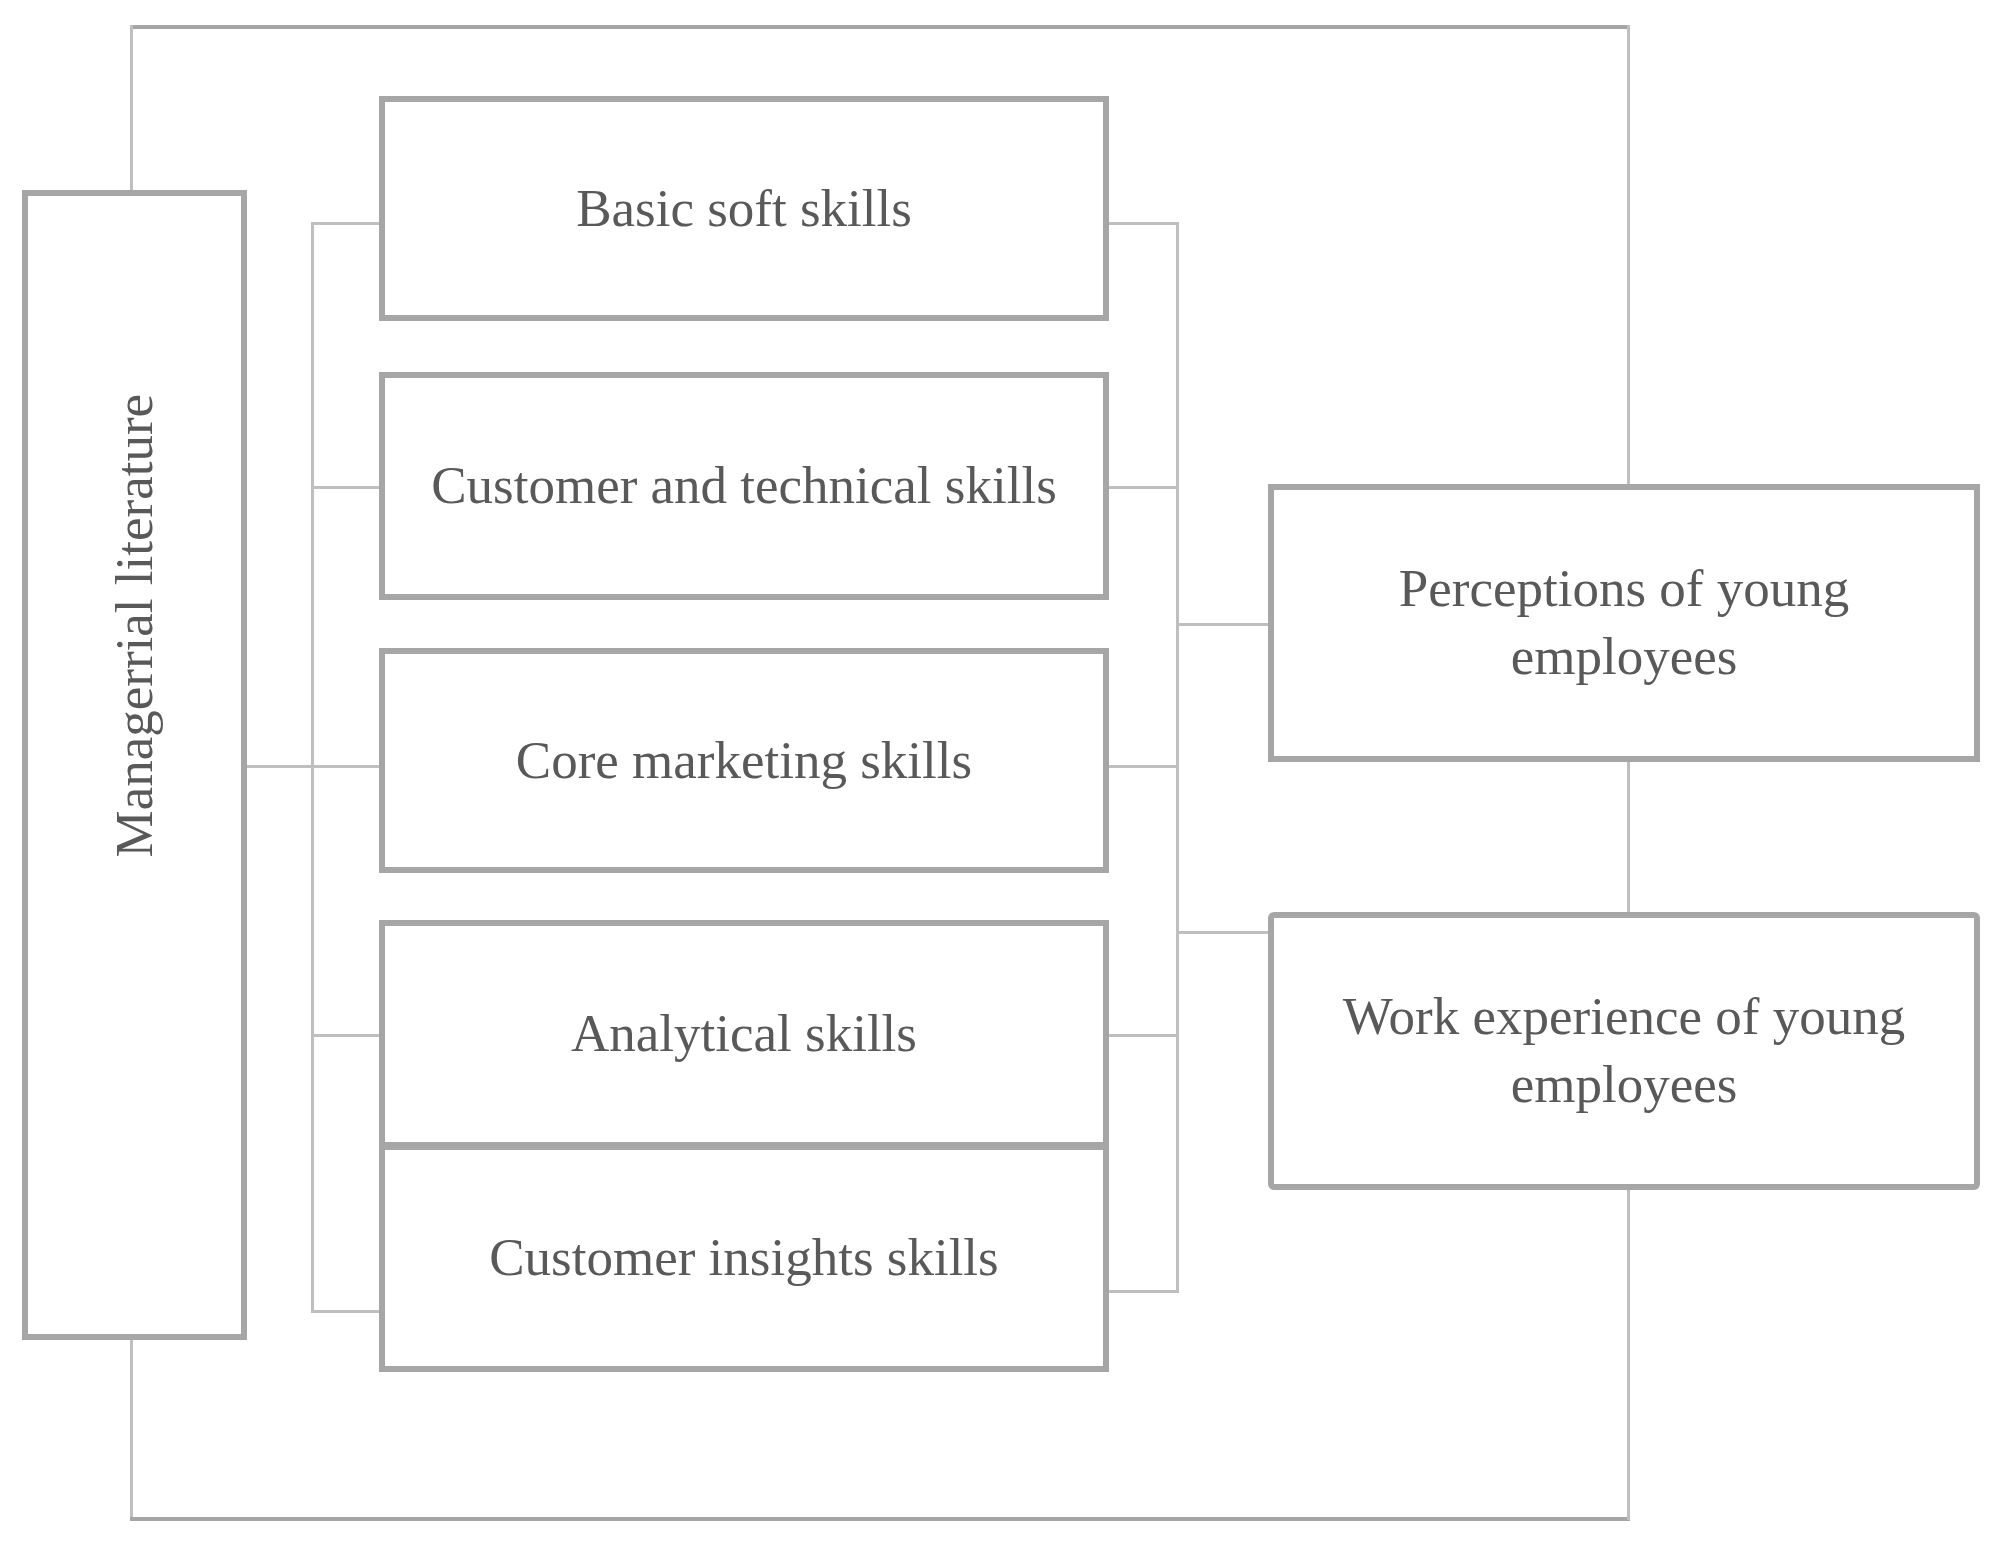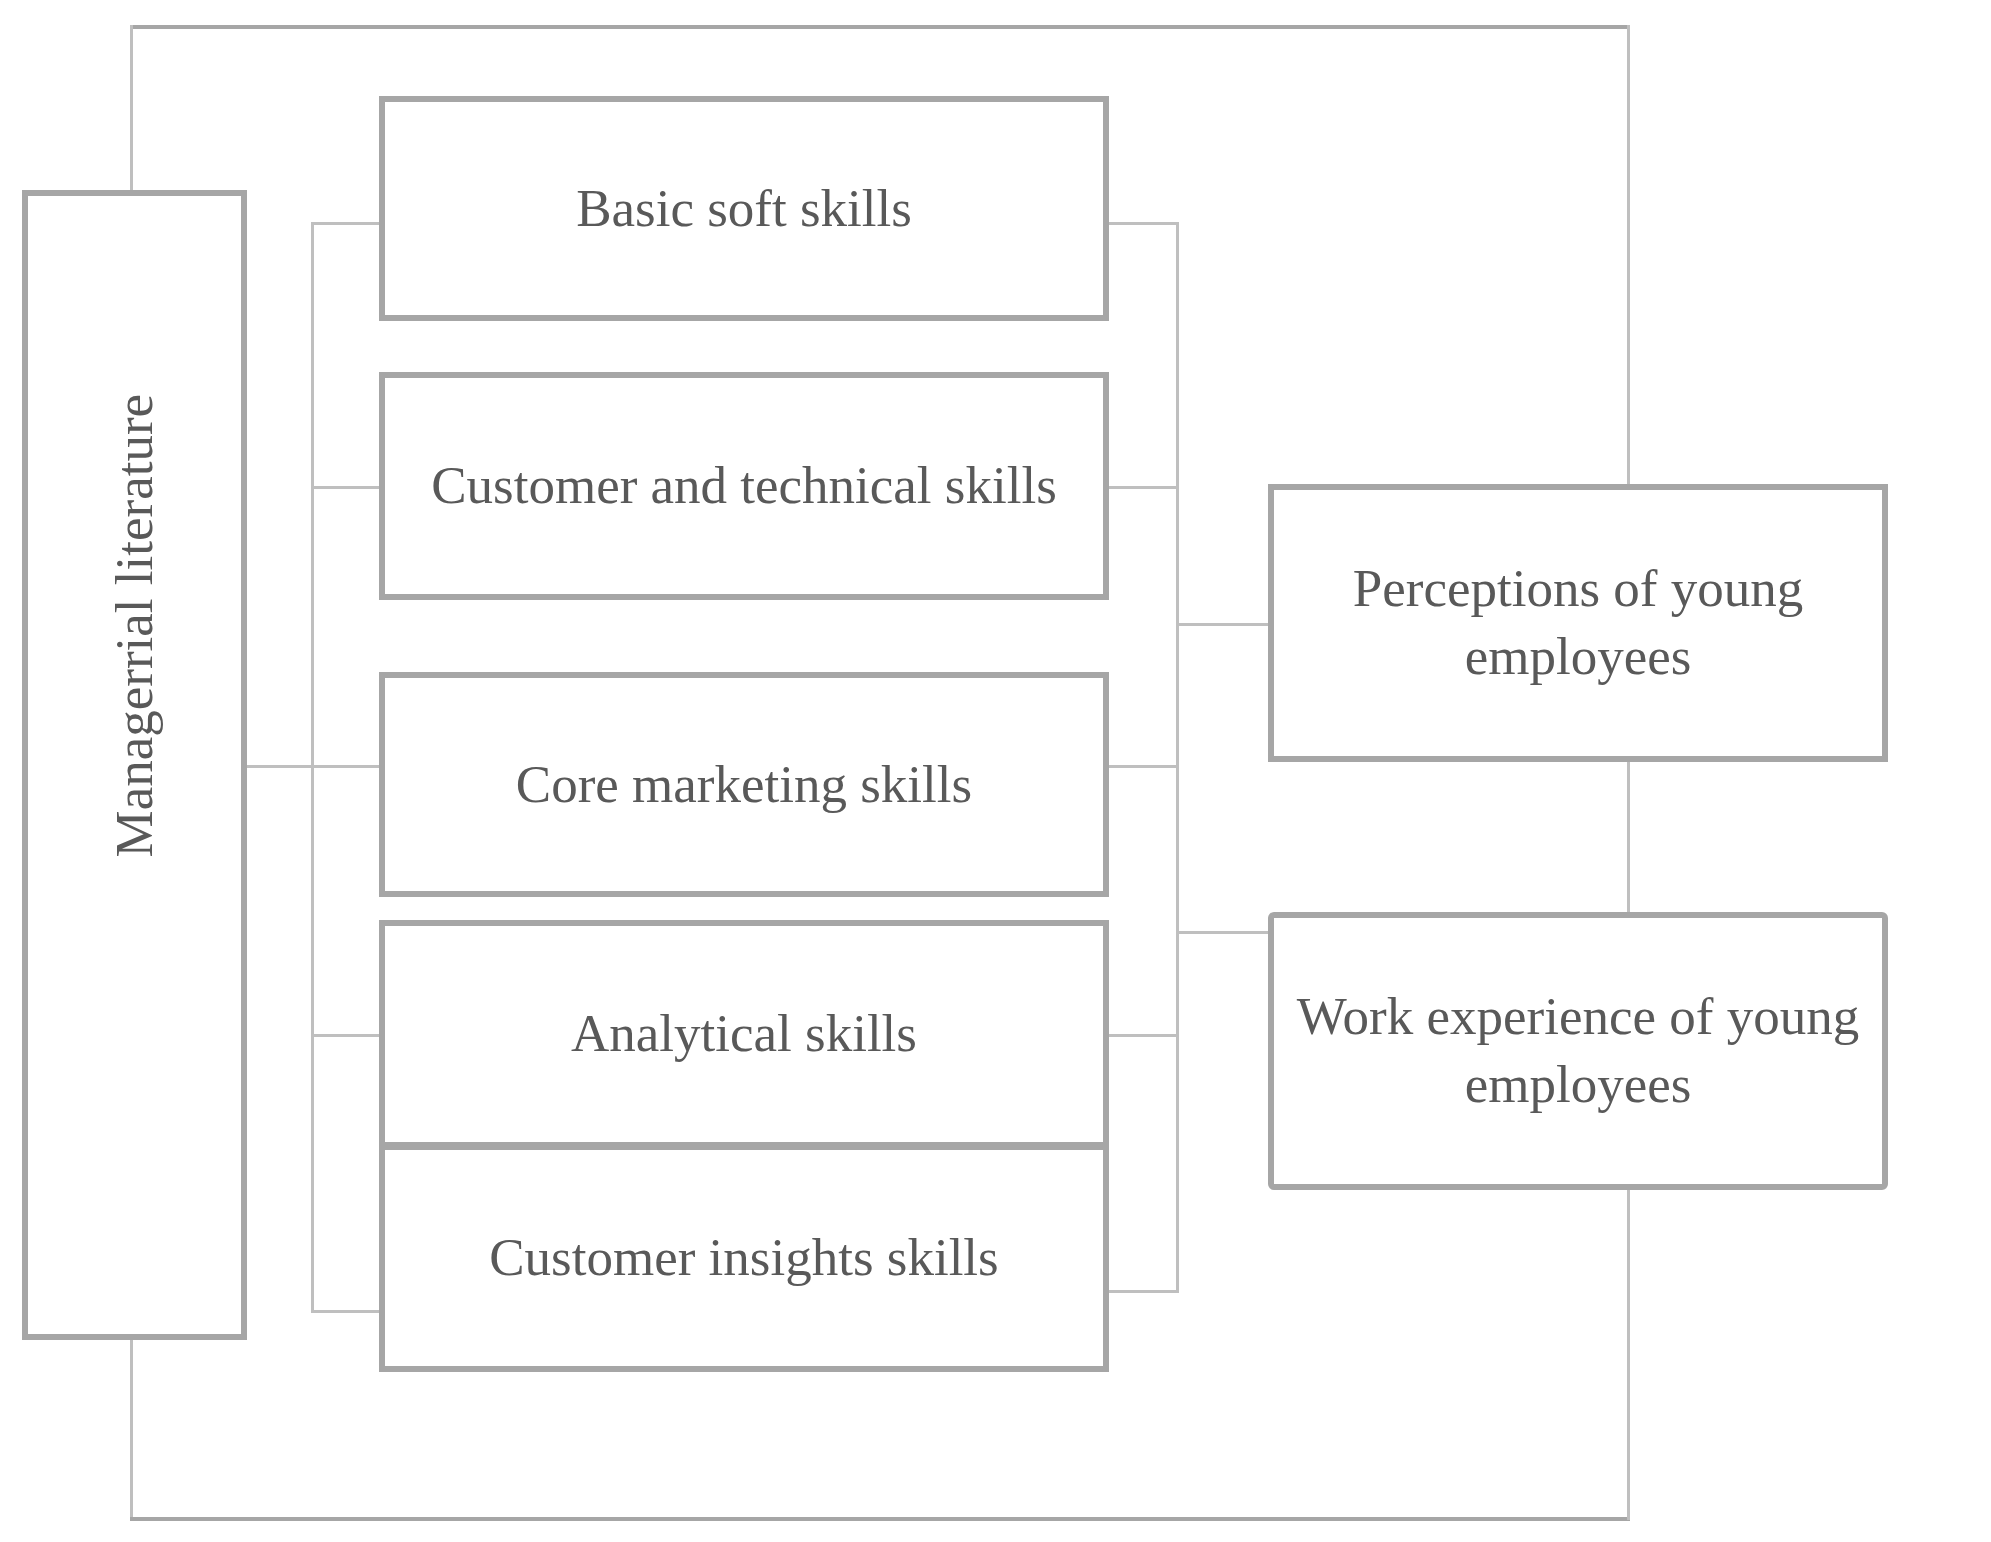--- a/index.html
+++ b/index.html
@@ -37,41 +37,41 @@
   }
 
   
   .skill {
     left: 379px;
     width: 730px;
     font-size: 53px;
   }
   .skill-1 { top: 96px;  height: 225px; }
   .skill-2 { top: 372px;  height: 228px; }
-  .skill-3 { top: 648px;  height: 225px; margin-top: 24px; }
+  .skill-3 { top: 648px;  height: 225px; }
   .skill-4 { top: 920px;  height: 228px; }
   .skill-5 { top: 1144px; height: 228px; }
 
   
   .node-source {
     left: 22px;
     top: 190px;
     width: 225px;
     height: 1150px;
     font-size: 53px;
   }
   .node-source .label {
     transform: rotate(-90deg);
     white-space: nowrap;
   }
 
   
   .outcome {
     left: 1268px;
-    width: 620px;
+    width: 712px;
     font-size: 53px;
   }
   .outcome-1 { top: 484px;  height: 278px; }
   .outcome-2 { top: 912px;  height: 278px; border-radius: 6px; }
 
   
   .line {
     position: absolute;
     background: #bfbfbf;
     z-index: 1;

